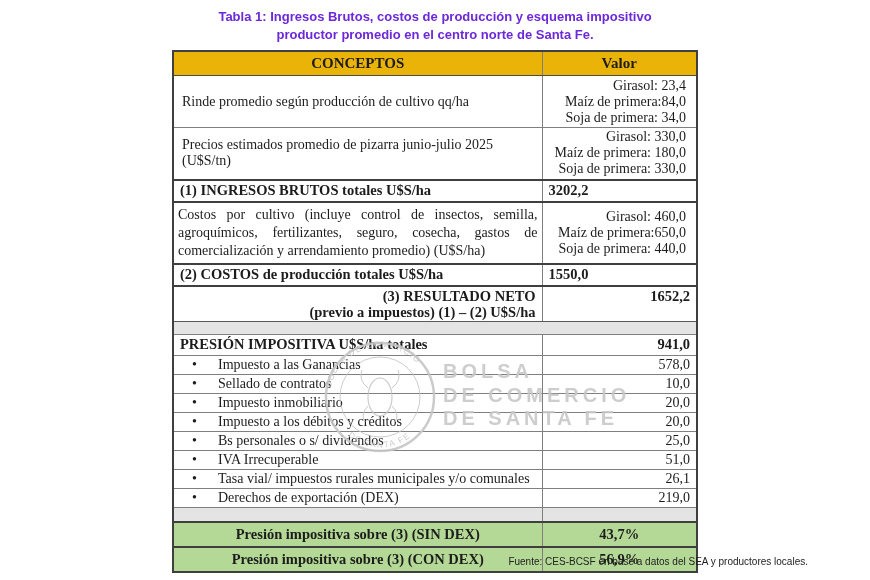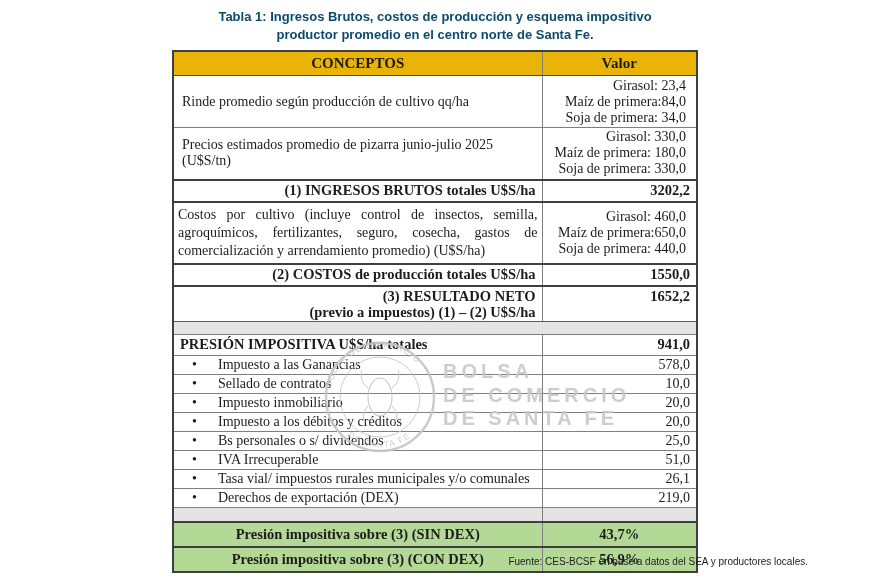--- a/index.html
+++ b/index.html
@@ -3,21 +3,21 @@
 <meta charset="utf-8">
 <style>
   html,body{margin:0;padding:0;background:#ffffff;}
   body{
     width:870px;height:580px;position:relative;overflow:hidden;
     font-family:"Liberation Serif", serif;color:#1c1c1c;
   }
   .page-title{
     position:absolute;top:8px;left:0;width:870px;text-align:center;
     font-family:"Liberation Sans", sans-serif;font-weight:bold;
-    font-size:13px;line-height:1.4;color:#0c4a6e;
+    font-size:13px;line-height:1.4;color:#6d28d9;
   }
   .main-table{
     position:absolute;left:172px;top:50px;width:526px;
     border-collapse:collapse;table-layout:fixed;
     border:2px solid #3f3f3f;
     font-size:14px;
   }
   .main-table td{
     border:1px solid #7f7f7f;
     padding:1px 6px;
@@ -34,21 +34,21 @@
   tr.multi{height:52px;}
   tr.multi td.c{padding-left:8px;}
   tr.multi td.v, tr.costos td.v{
     text-align:right;line-height:16px;font-size:14px;padding-right:10px;
     vertical-align:middle;
   }
   tr.costos{height:62px;}
   tr.costos td.c{text-align:justify;line-height:18px;padding:2px 4px;vertical-align:middle;margin-left:48px;}
   tr.total{height:22px;}
   tr.total td{
-    font-weight:bold;text-align:right;font-size:14.5px;
+    font-weight:bold;font-size:14.5px;
     border-top:2px solid #3f3f3f;border-bottom:2px solid #3f3f3f;
   }
   tr.resultado{height:34px;}
   tr.resultado td{font-weight:bold;text-align:right;font-size:14.5px;vertical-align:top;
     border-bottom:1px solid #5a5a5a;}
   tr.resultado td.c{line-height:16px;padding-top:1px;}
   tr.spacer1 td{background:#e4e4e4;height:12px;padding:0;}
   tr.spacer2 td{background:#e4e4e4;height:13px;padding:0;border-bottom:2px solid #3f3f3f;}
   tr.section{height:21px;}
   tr.section td.c{font-weight:bold;text-align:left;font-size:14.5px;}

